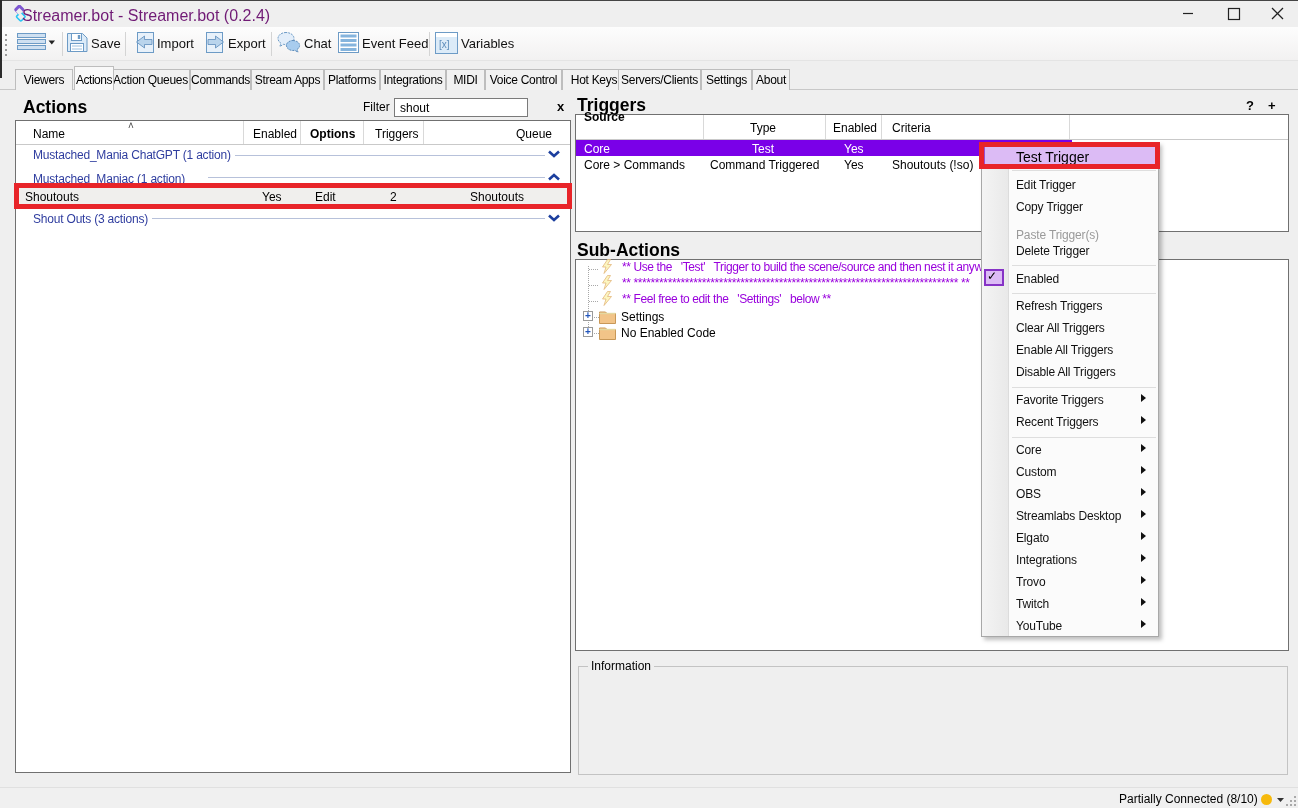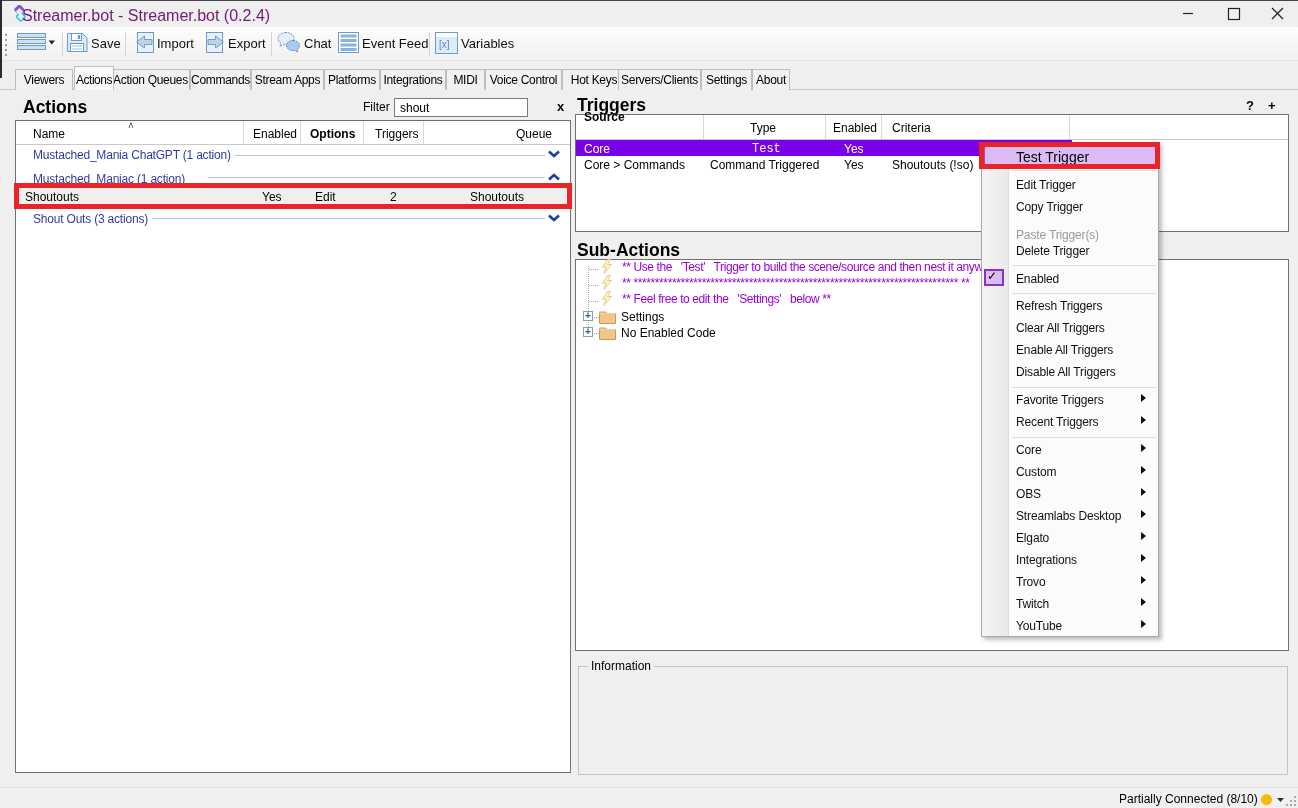--- a/index.html
+++ b/index.html
@@ -212,21 +212,21 @@
 <div class="abs gheader" style="left:750px; top:121px;">Type</div>
 <div class="abs gheader" style="left:833px; top:121px;">Enabled</div>
 <div class="abs gheader" style="left:892px; top:121px;">Criteria</div>
 <div class="vline" style="left:703px; top:115px; height:24px;"></div>
 <div class="vline" style="left:825px; top:115px; height:24px;"></div>
 <div class="vline" style="left:881px; top:115px; height:24px;"></div>
 <div class="vline" style="left:1069px; top:115px; height:41px;"></div>
 <div class="hline" style="left:576px; top:139px; width:712px;"></div>
 <div class="abs" style="left:576px; top:140px; width:496px; height:16px; background:#7a00e8;"></div>
 <div class="cell" style="left:584px; top:142px; color:#fff;">Core</div>
-<div class="cell" style="left:752px; top:142px; color:#fff;font-family:Liberation Mono, monospace;">Test</div>
+<div class="cell" style="left:752px; top:142px; color:#fff;">Test</div>
 <div class="cell" style="left:844px; top:142px; color:#fff;">Yes</div>
 <div class="cell" style="left:584px; top:158px;">Core &gt; Commands</div>
 <div class="cell" style="left:710px; top:158px;">Command Triggered</div>
 <div class="cell" style="left:844px; top:158px;">Yes</div>
 <div class="cell" style="left:892px; top:158px;">Shoutouts (!so)</div>
 
 <div class="abs h1" style="left:577px; top:240px;">Sub-Actions</div>
 <div class="abs box" style="left:575px; top:259px; width:714px; height:392px;"></div>
 
 <div class="abs" style="left:588px; top:266px; width:1px; height:65px; background-image:linear-gradient(#a8a8a8 1px, transparent 1px); background-size:1px 2px;"></div>

